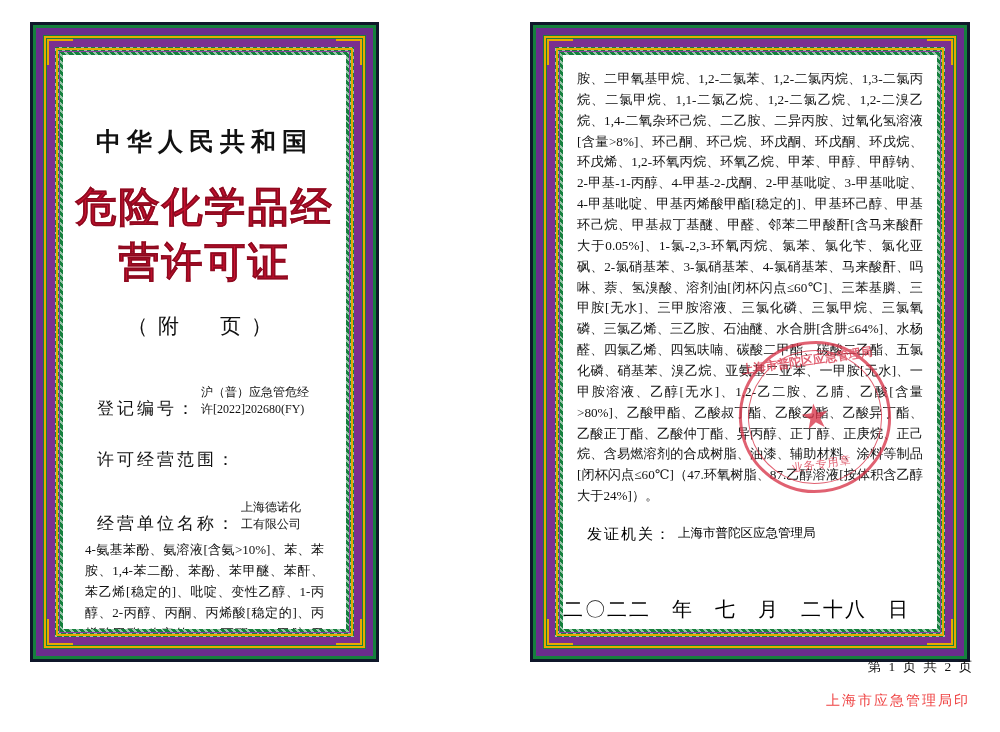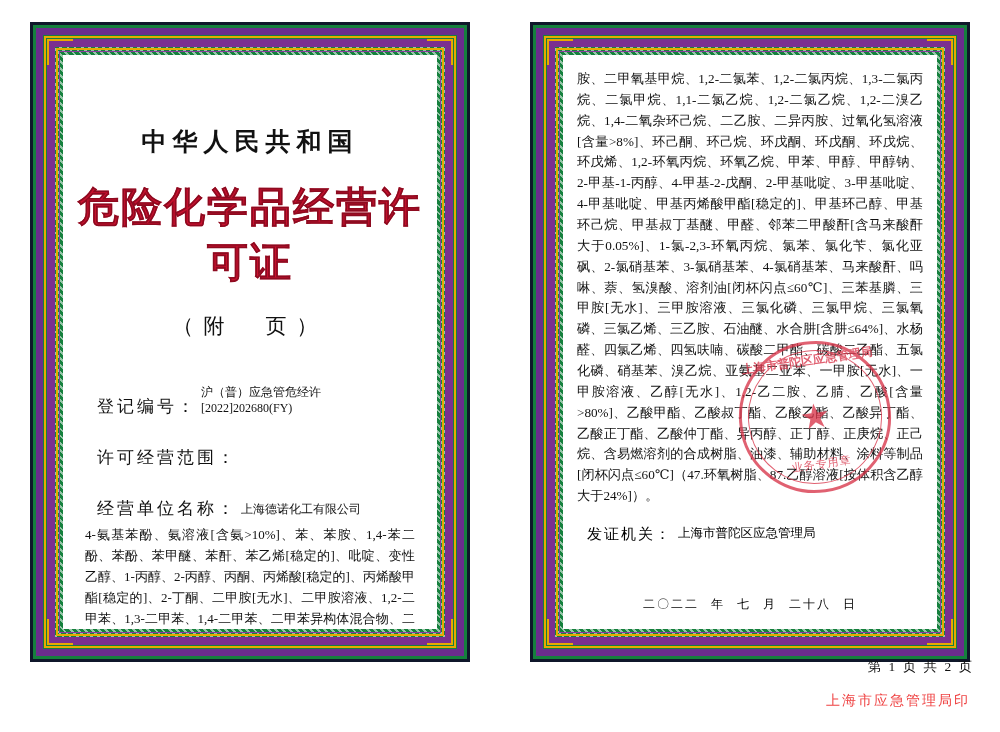--- a/index.html
+++ b/index.html
@@ -59,21 +59,21 @@
     position:absolute;width:26px;height:26px;
     border:2px solid #e8a900;
     box-sizing:border-box;
   }
   .c-tl{top:14px;left:14px;border-right:none;border-bottom:none;}
   .c-tr{top:14px;right:14px;border-left:none;border-bottom:none;}
   .c-bl{bottom:14px;left:14px;border-right:none;border-top:none;}
   .c-br{bottom:14px;right:14px;border-left:none;border-top:none;}
 
   
-  #left-page{left:30px;top:22px;width:440px;height:640px;}
+  #left-page{left:30px;top:22px;width:349px;height:640px;}
   .l-nation{
     text-align:center;
     font-size:25px;
     letter-spacing:6px;
     color:#111;
     margin-top:70px;
     font-weight:bold;
     font-family:"Liberation Serif","DejaVu Serif",serif;
   }
   .l-title{
@@ -138,25 +138,24 @@
     font-size:15px;
     display:flex;
     align-items:flex-start;
     gap:6px;
   }
   .r-issuer .lab{letter-spacing:2px;}
   .r-issuer .val{font-size:12.5px;padding-bottom:1px;}
   .r-date{
     margin-top:52px;
     text-align:center;
-    font-size:12px;
+    font-size:20px;
     letter-spacing:2px;
     display:flex;
-    justify-content:center;
-    gap:12px;
+    gap:21px;
   }
   .r-date span{display:inline-block;}
 
   
   .seal{
     position:absolute;
     left:176px;top:286px;
     width:146px;height:146px;
     border:3px solid #d8354a;
     border-radius:50%;

